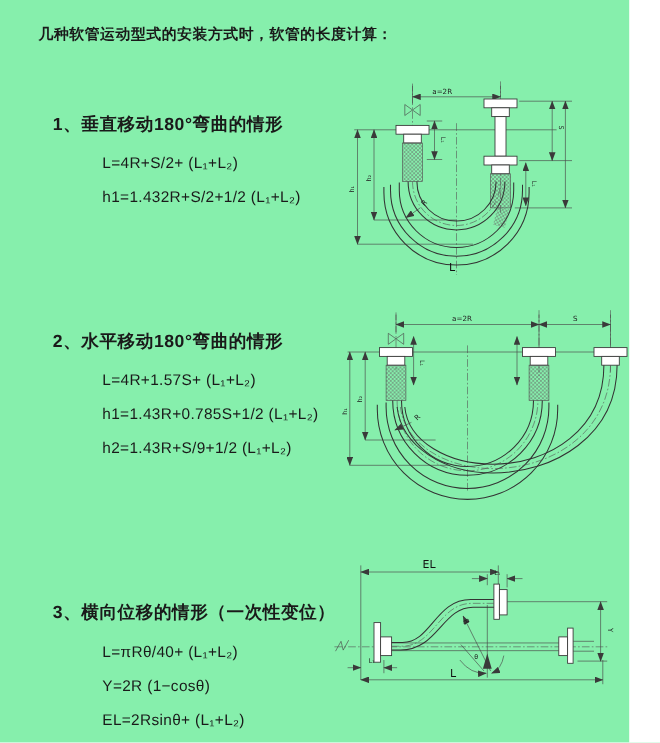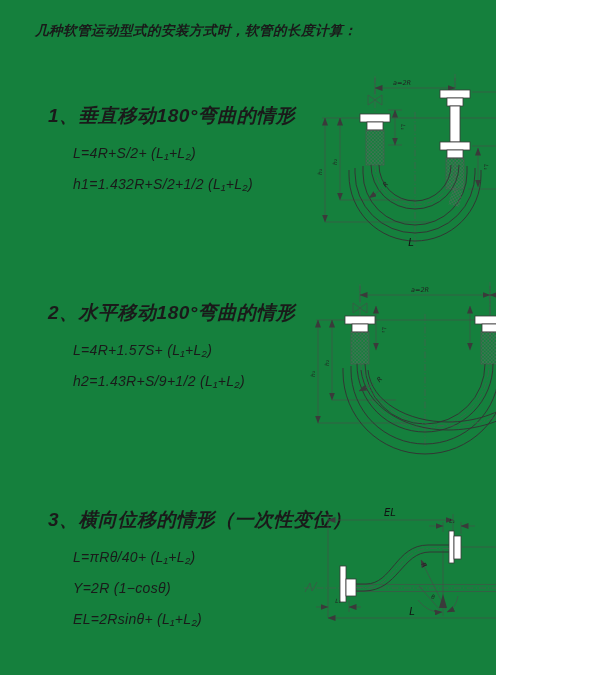--- a/index.html
+++ b/index.html
@@ -1,25 +1,25 @@
 <!DOCTYPE html>
 <html><head>
 <meta charset="utf-8">
 <style>
   html,body{margin:0;padding:0;background:#fff;}
-  #page{position:relative;width:496px;height:675px;background:#15803d;overflow:hidden;
-        font-family:"Liberation Sans","DejaVu Sans",sans-serif;color:#1a1a1a;font-style:italic;}
+  #page{position:relative;width:572px;height:675px;background:#86efac;overflow:hidden;
+        font-family:"Liberation Sans","DejaVu Sans",sans-serif;color:#1a1a1a;}
   .title{position:absolute;left:35px;top:22px;font-size:13.5px;font-weight:700;letter-spacing:.5px;}
   .section{position:absolute;left:48px;}
-  .sec-head{font-size:19px;font-weight:700;letter-spacing:.5px;}
-  .formulas{margin-left:25px;margin-top:9px;}
+  .sec-head{font-size:16px;font-weight:700;letter-spacing:.5px;}
+  .formulas{margin-left:45px;margin-top:9px;}
   .formula{font-size:14px;line-height:31px;letter-spacing:.3px;white-space:pre;}
   #sec1{top:103px;}
   #sec2{top:300px;}
-  #sec3{top:507px;}
+  #sec3{top:547px;}
   .diag{position:absolute;}
   #d1{left:310px;top:70px;}
   #d2{left:308px;top:278px;}
   #d3{left:300px;top:500px;}
   svg{display:block;}
   .thin{stroke:#4a4a4a;stroke-width:0.6;fill:none;}
   .med{stroke:#333;stroke-width:0.95;fill:none;}
   .cl{stroke:#555;stroke-width:0.55;fill:none;stroke-dasharray:7 2 1.5 2;}
   .wrect{fill:#fff;stroke:#3a3a3a;stroke-width:0.8;}
   .dtxt{font-family:"DejaVu Sans",sans-serif;font-size:6.5px;fill:#222;}
@@ -38,20 +38,21 @@
     <div class="formulas">
       <div class="formula">L=4R+S/2+ (L₁+L₂)</div>
       <div class="formula">h1=1.432R+S/2+1/2 (L₁+L₂)</div>
     </div>
   </div>
 
   <div class="section" id="sec2">
     <div class="sec-head">2、水平移动180°弯曲的情形</div>
     <div class="formulas">
       <div class="formula">L=4R+1.57S+ (L₁+L₂)</div>
+      <div class="formula">h1=1.43R+0.785S+1/2 (L₁+L₂)</div>
       <div class="formula">h2=1.43R+S/9+1/2 (L₁+L₂)</div>
     </div>
   </div>
 
   <div class="section" id="sec3">
     <div class="sec-head">3、横向位移的情形（一次性变位）</div>
     <div class="formulas">
       <div class="formula">L=πRθ/40+ (L₁+L₂)</div>
       <div class="formula">Y=2R (1−cosθ)</div>
       <div class="formula">EL=2Rsinθ+ (L₁+L₂)</div>

